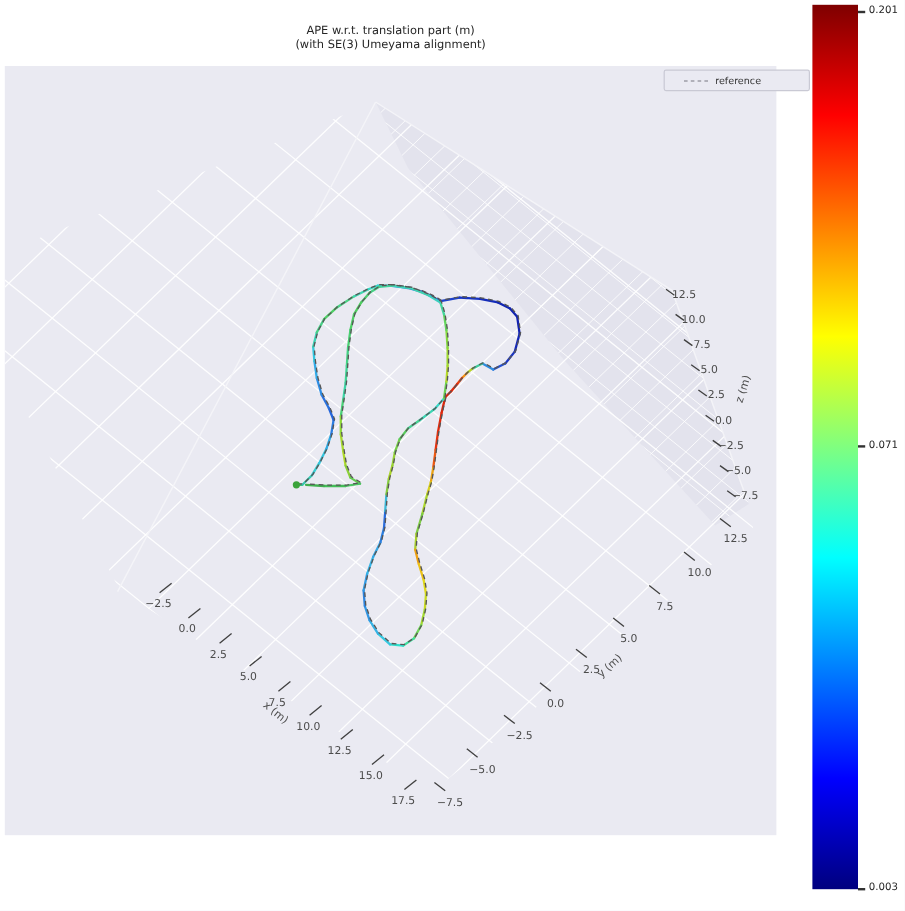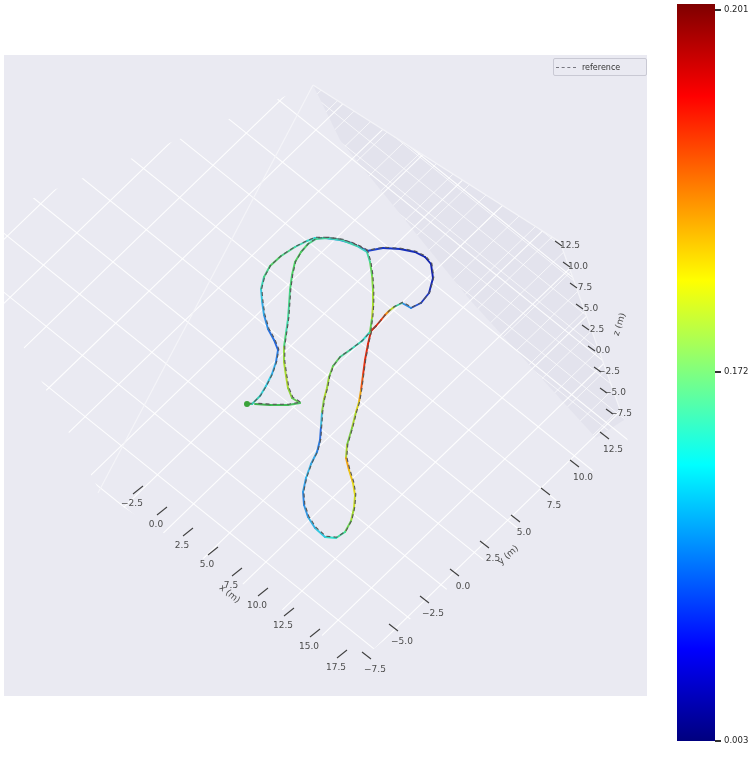--- a/index.html
+++ b/index.html
@@ -4,21 +4,21 @@
 <style>
   html,body{margin:0;padding:0;}
   body{width:754px;height:759px;position:relative;background:#ffffff;
        font-family:"DejaVu Sans", "Liberation Sans", sans-serif;overflow:hidden;}
   #figure{position:absolute;left:0;top:0;width:754px;height:759px;}
   #plot-svg{position:absolute;left:0;top:0;}
   #title-block{position:absolute;left:0;top:20px;width:651px;text-align:center;
                color:#262626;font-size:9.5px;line-height:12px;z-index:3;}
   #legend-box{position:absolute;left:553px;top:58px;width:88px;height:16px;
               background:#eaeaf2;border:1px solid #c9c9d4;border-radius:2px;
-              display:flex;align-items:center;gap:6px;padding:0 2px;z-index:3;}
+              display:flex;align-items:center;gap:6px;padding:0 16px;z-index:3;}
   #legend-dash{display:inline-block;width:20px;height:0;border-top:1.3px dashed #777780;}
   #legend-label{font-size:8px;color:#333333;white-space:nowrap;}
   #colorbar{position:absolute;left:677px;top:4px;width:38px;height:737px;z-index:2;
             background:linear-gradient(to bottom,
               #7f0000 0%, #ff0000 12.5%, #ffff00 37.5%,
               #00ffff 62.5%, #0000ff 87.5%, #00007f 100%);}
   .cb-tick{position:absolute;left:715px;width:6px;height:1.5px;background:#333;z-index:3;}
   .cb-label{position:absolute;left:724px;font-size:8.5px;color:#262626;z-index:3;}
 </style>
 </head>
@@ -529,27 +529,31 @@
       <text x="609" y="374" font-size="9px" fill="#4c4c4c" text-anchor="middle">−2.5</text>
       <line x1="600" y1="388" x2="607" y2="393" stroke="#3f3f3f" stroke-width="1.1"></line>
       <text x="615" y="395" font-size="9px" fill="#4c4c4c" text-anchor="middle">−5.0</text>
       <line x1="606" y1="409" x2="613" y2="414" stroke="#3f3f3f" stroke-width="1.1"></line>
       <text x="621" y="416" font-size="9px" fill="#4c4c4c" text-anchor="middle">−7.5</text>
       <text x="228" y="596" font-size="9px" fill="#4c4c4c" text-anchor="middle" transform="rotate(39 228 596)">x (m)</text>
       <text x="510" y="557" font-size="9px" fill="#4c4c4c" text-anchor="middle" transform="rotate(-42 510 557)">y (m)</text>
       <text x="622" y="325" font-size="9px" fill="#4c4c4c" text-anchor="middle" transform="rotate(-73 622 325)">z (m)</text>
     </svg>
 
+  <div id="title-block">
+    <div>APE w.r.t. translation part (m)</div>
+    <div>(with SE(3) Umeyama alignment)</div>
+  </div>
 
   <div id="legend-box">
     <span id="legend-dash"></span>
     <span id="legend-label">reference</span>
   </div>
 
   <div id="colorbar"></div>
   <div class="cb-tick" style="top:9px"></div>
   <div class="cb-tick" style="top:371px"></div>
   <div class="cb-tick" style="top:740px"></div>
   <div class="cb-label" style="top:4px">0.201</div>
-  <div class="cb-label" style="top:366px">0.172</div>
+  <div class="cb-label" style="top:366px">0.071</div>
   <div class="cb-label" style="top:735px">0.003</div>
 
 </div>
 
 </body></html>

